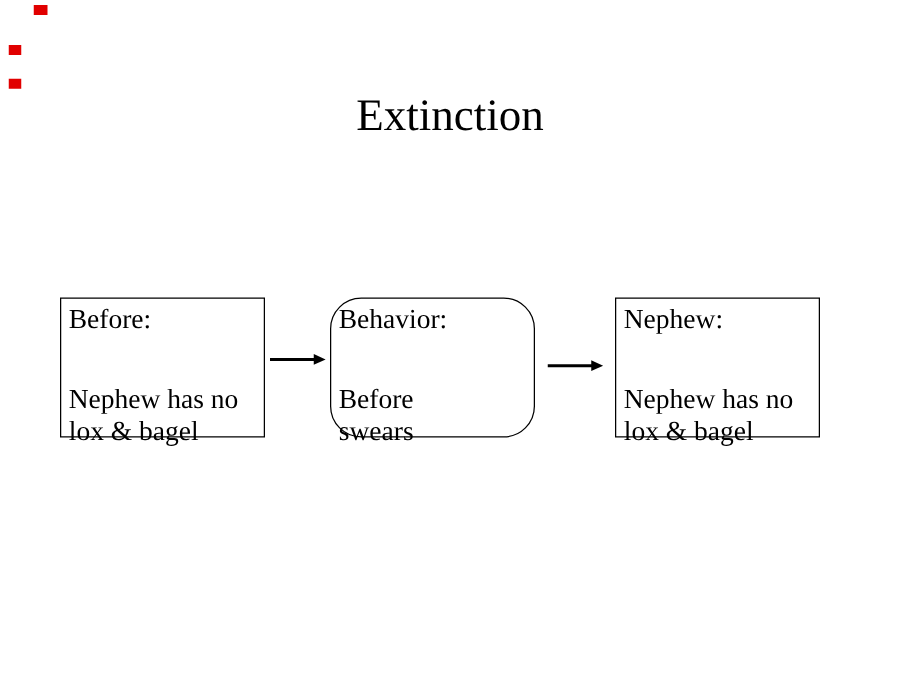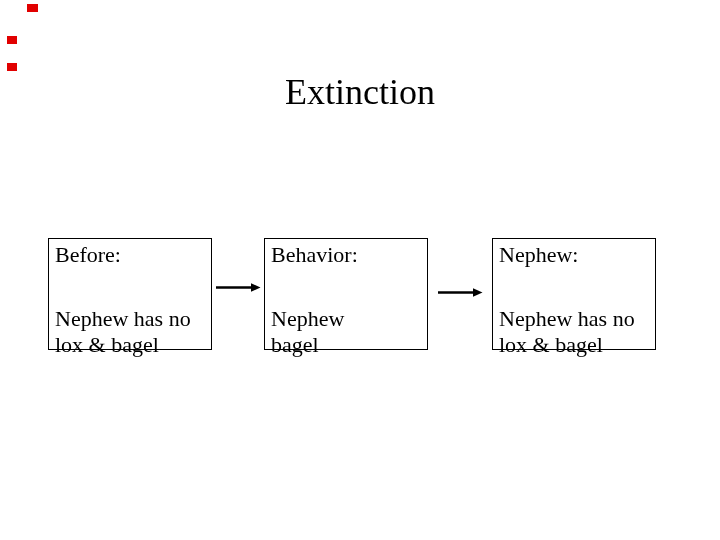--- a/index.html
+++ b/index.html
@@ -36,21 +36,21 @@
     width: 164px;
     height: 112px;
     box-sizing: border-box;
     border: 1px solid #000000;
     padding: 3px 4px 0 6px;
     font-size: 22px;
     line-height: 26px;
     background: #ffffff;
   }
   .box-before   { left: 48px; }
-  .box-behavior { left: 264px; }
+  .box-behavior { left: 264px; border-radius: 25px; }
   .box-after    { left: 492px; }
   .box-label { margin: 0; }
   .box-text  { margin-top: 38px; }
   .box-behavior .box-text { max-width: 96px; }
   .arrow {
     position: absolute;
     display: block;
   }
   .arrow-1 { left: 216px; top: 280px; }
   .arrow-2 { left: 438px; top: 285px; }
@@ -71,21 +71,21 @@
     <div class="box-text">Nephew has no lox &amp; bagel</div>
   </div>
 
   <svg class="arrow arrow-1" width="45" height="15" viewBox="0 0 45 15">
     <line x1="0" y1="7.5" x2="36" y2="7.5" stroke="#000000" stroke-width="2.4"></line>
     <polygon points="35,3.2 44.5,7.5 35,11.8" fill="#000000"></polygon>
   </svg>
 
   <div class="box box-behavior">
     <div class="box-label">Behavior:</div>
-    <div class="box-text">Nephew bagel</div>
+    <div class="box-text">Before swears</div>
   </div>
 
   <svg class="arrow arrow-2" width="45" height="15" viewBox="0 0 45 15">
     <line x1="0" y1="7.5" x2="36" y2="7.5" stroke="#000000" stroke-width="2.4"></line>
     <polygon points="35,3.2 44.5,7.5 35,11.8" fill="#000000"></polygon>
   </svg>
 
   <div class="box box-after">
     <div class="box-label">Nephew:</div>
     <div class="box-text">Nephew has no lox &amp; bagel</div>

